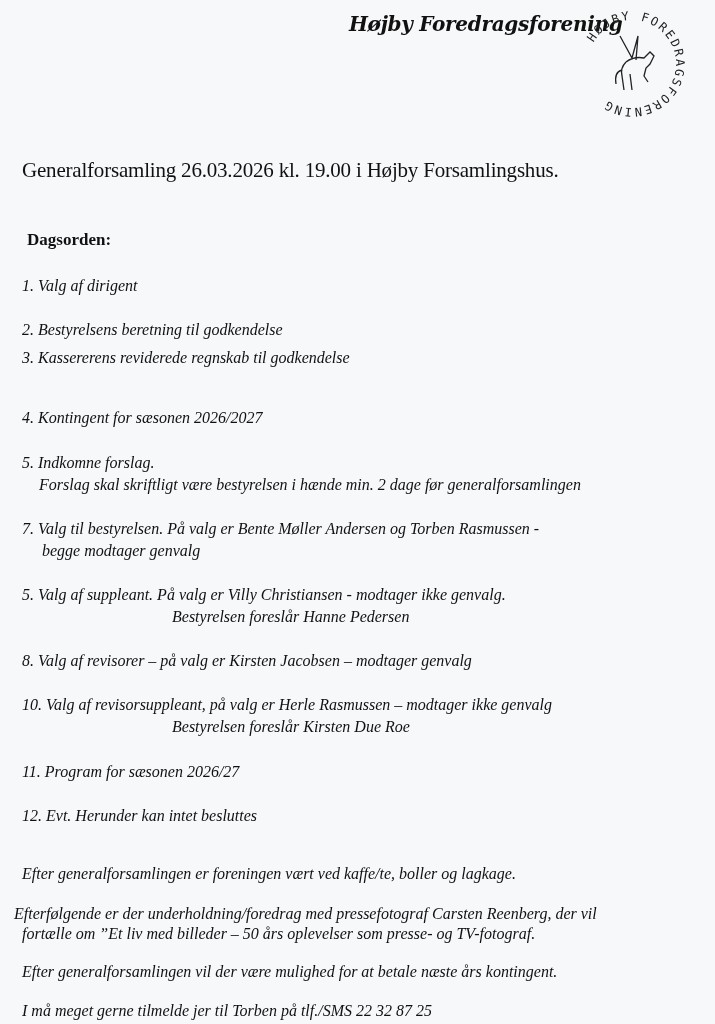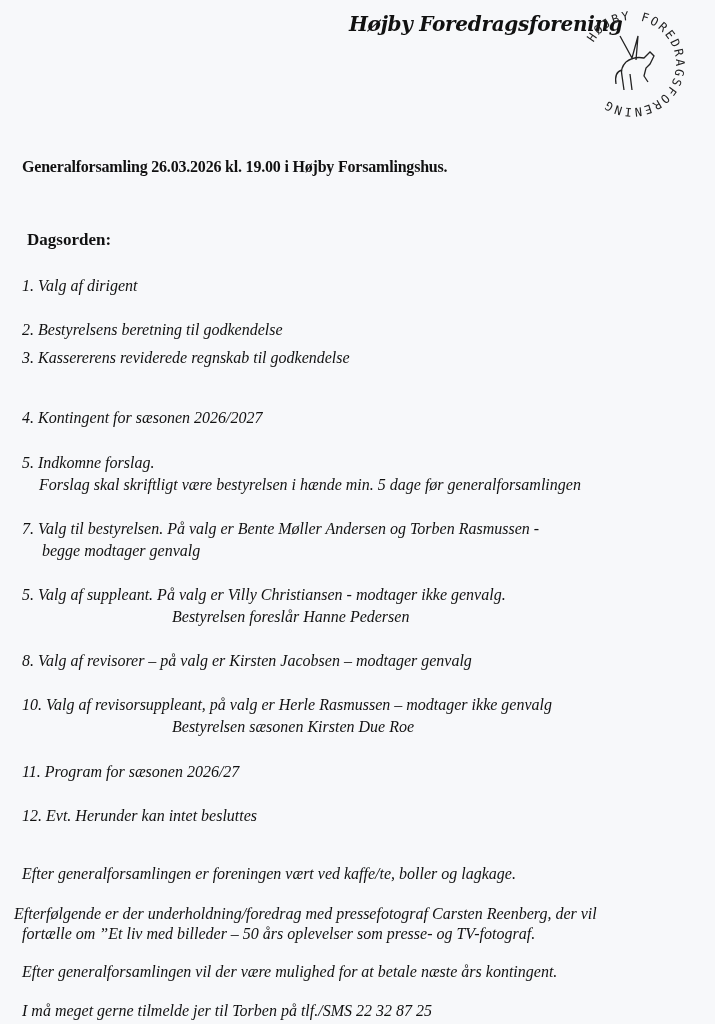--- a/index.html
+++ b/index.html
@@ -16,21 +16,21 @@
       font-style: italic; font-weight: bold;
       font-size: 20px; letter-spacing: -0.3px;
       color: #111;
     }
     .logo {
       position: absolute; left: 574px; top: 6px;
       width: 116px; height: 116px;
     }
     .title {
       position: absolute; left: 22px; top: 158px;
-      font-weight: bold; font-size: 16px; margin: 0;
+      font-weight: normal; font-size: 21px; margin: 0;
       letter-spacing: -0.2px;
     }
     .subtitle {
       position: absolute; left: 27px; top: 230px;
       font-weight: bold; font-size: 17px; margin: 0;
     }
     .line {
       position: absolute; font-size: 16px; white-space: nowrap;
       line-height: 20px;
       font-style: italic;
@@ -58,28 +58,28 @@
 
 <h1 class="title">Generalforsamling 26.03.2026 kl. 19.00 i Højby Forsamlingshus.</h1>
 <h2 class="subtitle">Dagsorden:</h2>
 
 <div>
   <div class="line" style="left:22px;top:276px">1. Valg af dirigent</div>
   <div class="line" style="left:22px;top:320px">2. Bestyrelsens beretning til godkendelse</div>
   <div class="line" style="left:22px;top:348px">3. Kassererens reviderede regnskab til godkendelse</div>
   <div class="line" style="left:22px;top:408px">4. Kontingent for sæsonen 2026/2027</div>
   <div class="line" style="left:22px;top:453px">5. Indkomne forslag.</div>
-  <div class="line" style="left:39px;top:475px">Forslag skal skriftligt være bestyrelsen i hænde min. 5 dage før generalforsamlingen</div>
+  <div class="line" style="left:39px;top:475px">Forslag skal skriftligt være bestyrelsen i hænde min. 2 dage før generalforsamlingen</div>
   <div class="line" style="left:22px;top:519px">7. Valg til bestyrelsen. På valg er Bente Møller Andersen og Torben Rasmussen -</div>
   <div class="line" style="left:42px;top:541px">begge modtager genvalg</div>
   <div class="line" style="left:22px;top:585px">5. Valg af suppleant.  På valg er Villy Christiansen - modtager ikke genvalg.</div>
   <div class="line" style="left:172px;top:607px">Bestyrelsen foreslår Hanne Pedersen</div>
   <div class="line" style="left:22px;top:651px">8. Valg af revisorer – på valg er Kirsten Jacobsen – modtager genvalg</div>
   <div class="line" style="left:22px;top:695px">10. Valg af revisorsuppleant, på valg er Herle Rasmussen – modtager ikke genvalg</div>
-  <div class="line" style="left:172px;top:717px">Bestyrelsen sæsonen Kirsten Due Roe</div>
+  <div class="line" style="left:172px;top:717px">Bestyrelsen foreslår Kirsten Due Roe</div>
   <div class="line" style="left:22px;top:762px">11. Program for sæsonen 2026/27</div>
   <div class="line" style="left:22px;top:806px">12. Evt. Herunder kan intet besluttes</div>
 </div>
 
 <div>
   <div class="line" style="left:22px;top:864px">Efter generalforsamlingen er foreningen vært ved kaffe/te, boller og lagkage.</div>
   <div class="line" style="left:14px;top:904px">Efterfølgende er der underholdning/foredrag med pressefotograf Carsten Reenberg, der vil</div>
   <div class="line" style="left:22px;top:924px">fortælle om ”Et liv med billeder – 50 års oplevelser som presse- og TV-fotograf.</div>
   <div class="line" style="left:22px;top:962px">Efter generalforsamlingen vil der være mulighed for at betale næste års kontingent.</div>
   <div class="line" style="left:22px;top:1001px">I må meget gerne tilmelde jer til Torben på tlf./SMS 22 32 87 25</div>

